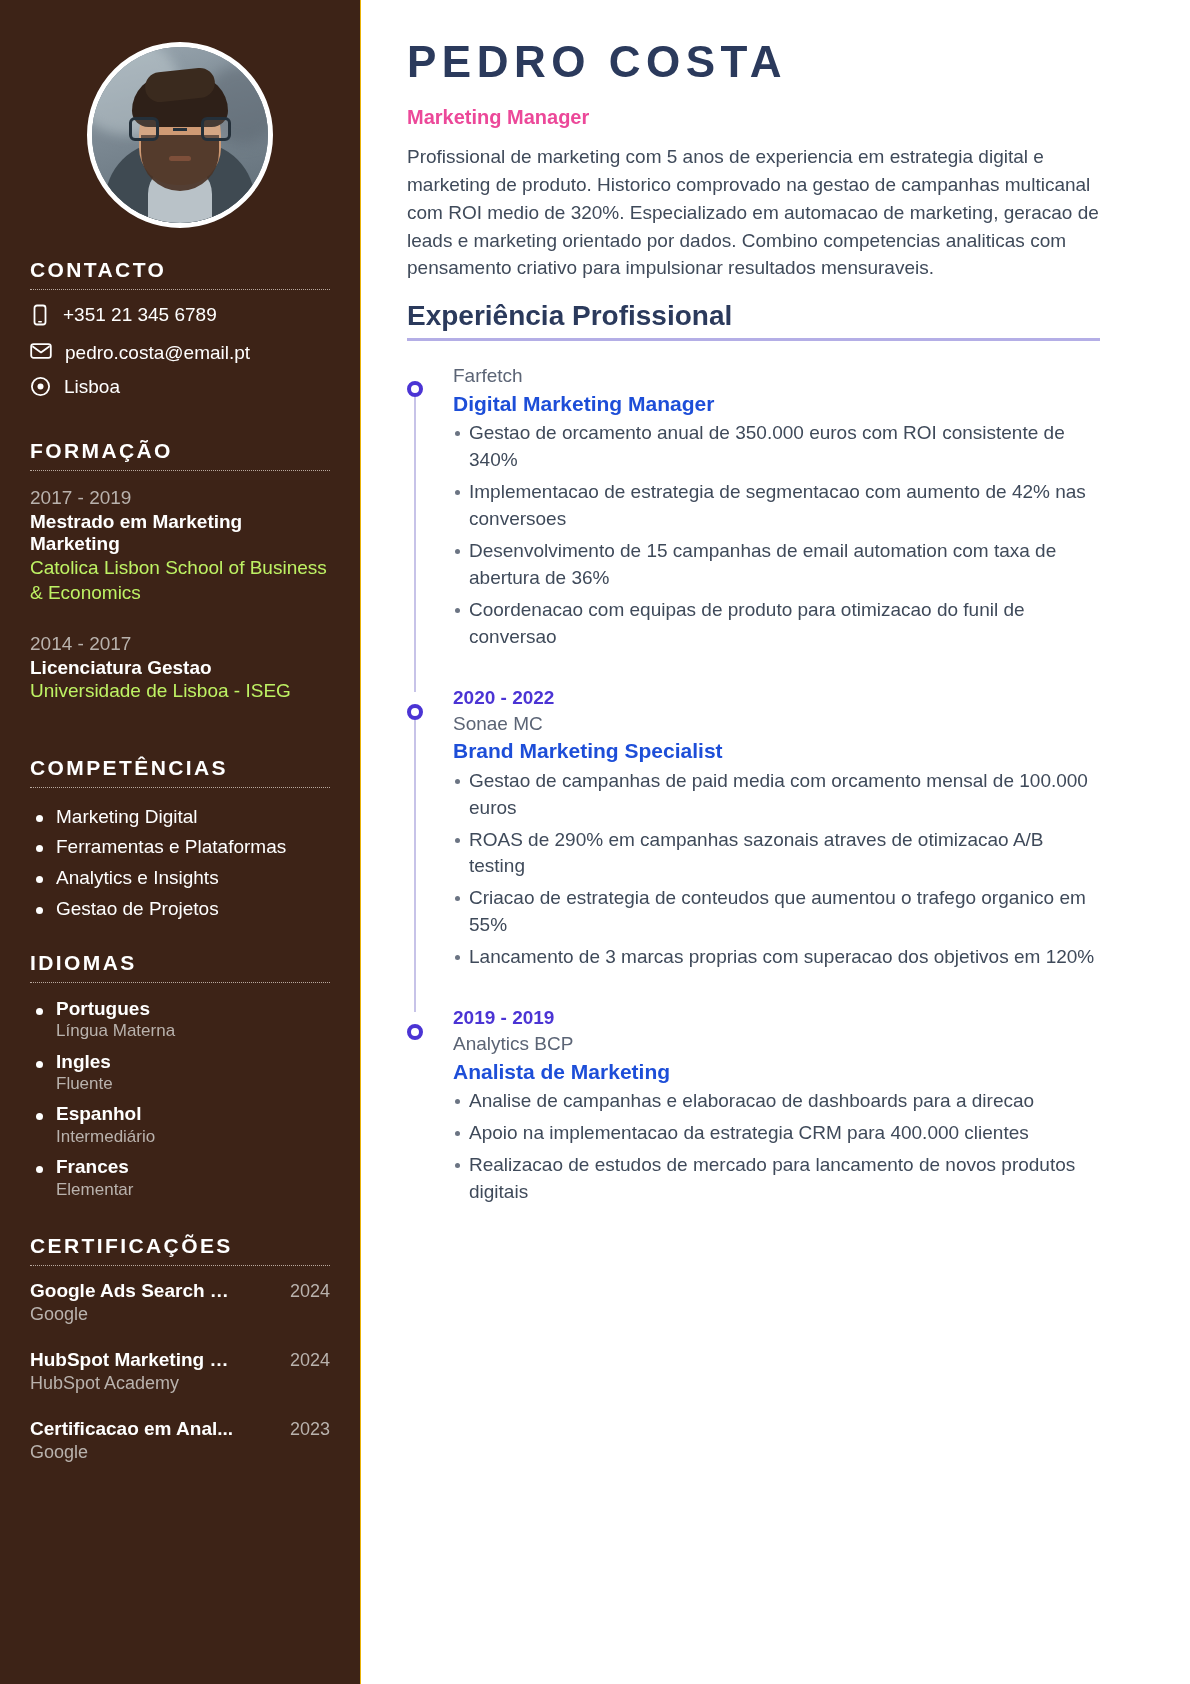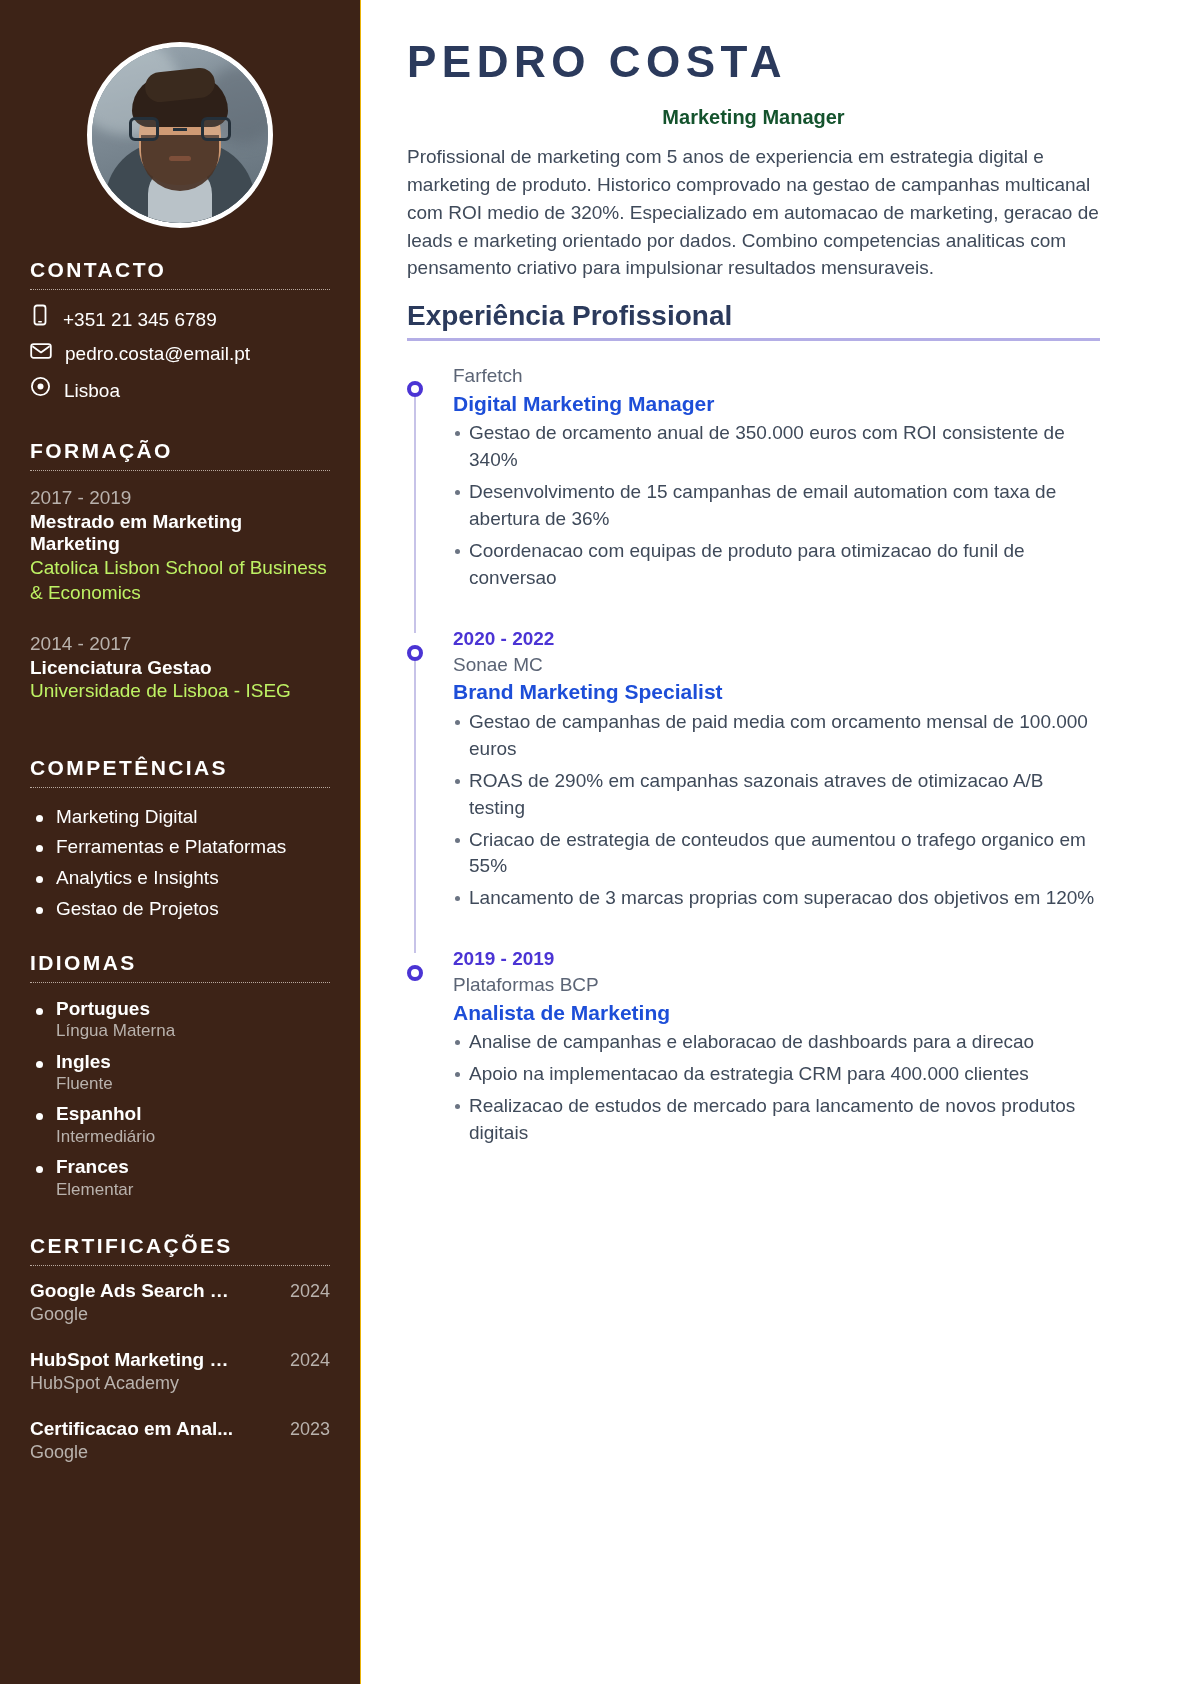--- a/index.html
+++ b/index.html
@@ -77,21 +77,21 @@
     margin: 0 0 7px 0;
   }
   .side-rule {
     border-top: 1px dotted #b9a99f;
     margin-bottom: 14px;
   }
   .gap-sm { height: 26px; }
 
   .contact-row {
     display: flex;
-    align-items: flex-end;
+    align-items: flex-start;
     gap: 13px;
     margin-bottom: 11px;
     font-size: 19px;
     color: #ffffff;
   }
   .contact-row svg { flex: 0 0 auto; }
 
   .edu-item { margin-bottom: 26px; }
   .edu-date { font-size: 19px; color: #b9b2ad; line-height: 1.35; }
   .edu-degree { font-size: 19px; font-weight: bold; color: #ffffff; line-height: 1.2; }
@@ -146,23 +146,22 @@
     font-size: 44px;
     font-weight: bold;
     letter-spacing: 5.5px;
     color: #2b3a5c;
     line-height: 1.1;
     margin-bottom: 20px;
   }
   .role {
     font-size: 20px;
     font-weight: bold;
-    color: #14532d;
+    color: #ec4899;
     margin-bottom: 14px;
-    text-align: center;
   }
   .summary {
     font-size: 19px;
     color: #3f4a5a;
     line-height: 1.46;
     margin-bottom: 18px;
   }
   .section-h {
     font-size: 28px;
     font-weight: bold;
@@ -379,20 +378,21 @@
 
     <div class="timeline">
 
       <div class="tl-item">
         <span class="tl-dot"></span>
         <span class="tl-line"></span>
         <div class="tl-company">Farfetch</div>
         <div class="tl-role">Digital Marketing Manager</div>
         <ul class="tl-bullets">
           <li>Gestao de orcamento anual de 350.000 euros com ROI consistente de 340%</li>
+          <li>Implementacao de estrategia de segmentacao com aumento de 42% nas conversoes</li>
           <li>Desenvolvimento de 15 campanhas de email automation com taxa de abertura de 36%</li>
           <li>Coordenacao com equipas de produto para otimizacao do funil de conversao</li>
         </ul>
       </div>
 
       <div class="tl-item">
         <span class="tl-dot"></span>
         <span class="tl-line"></span>
         <div class="tl-date">2020 - 2022</div>
         <div class="tl-company">Sonae MC</div>
@@ -402,21 +402,21 @@
           <li>ROAS de 290% em campanhas sazonais atraves de otimizacao A/B testing</li>
           <li>Criacao de estrategia de conteudos que aumentou o trafego organico em 55%</li>
           <li>Lancamento de 3 marcas proprias com superacao dos objetivos em 120%</li>
         </ul>
       </div>
 
       <div class="tl-item">
         <span class="tl-dot"></span>
 
         <div class="tl-date">2019 - 2019</div>
-        <div class="tl-company">Plataformas BCP</div>
+        <div class="tl-company">Analytics BCP</div>
         <div class="tl-role">Analista de Marketing</div>
         <ul class="tl-bullets">
           <li>Analise de campanhas e elaboracao de dashboards para a direcao</li>
           <li>Apoio na implementacao da estrategia CRM para 400.000 clientes</li>
           <li>Realizacao de estudos de mercado para lancamento de novos produtos digitais</li>
         </ul>
       </div>
 
     </div>
   </main>

